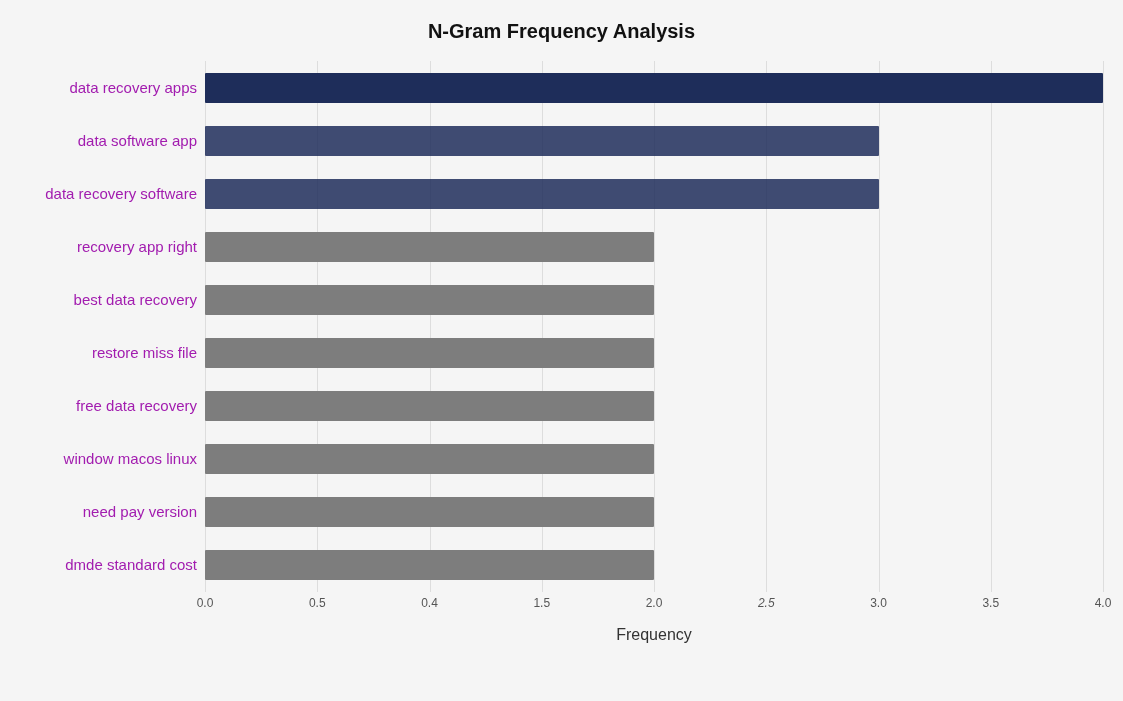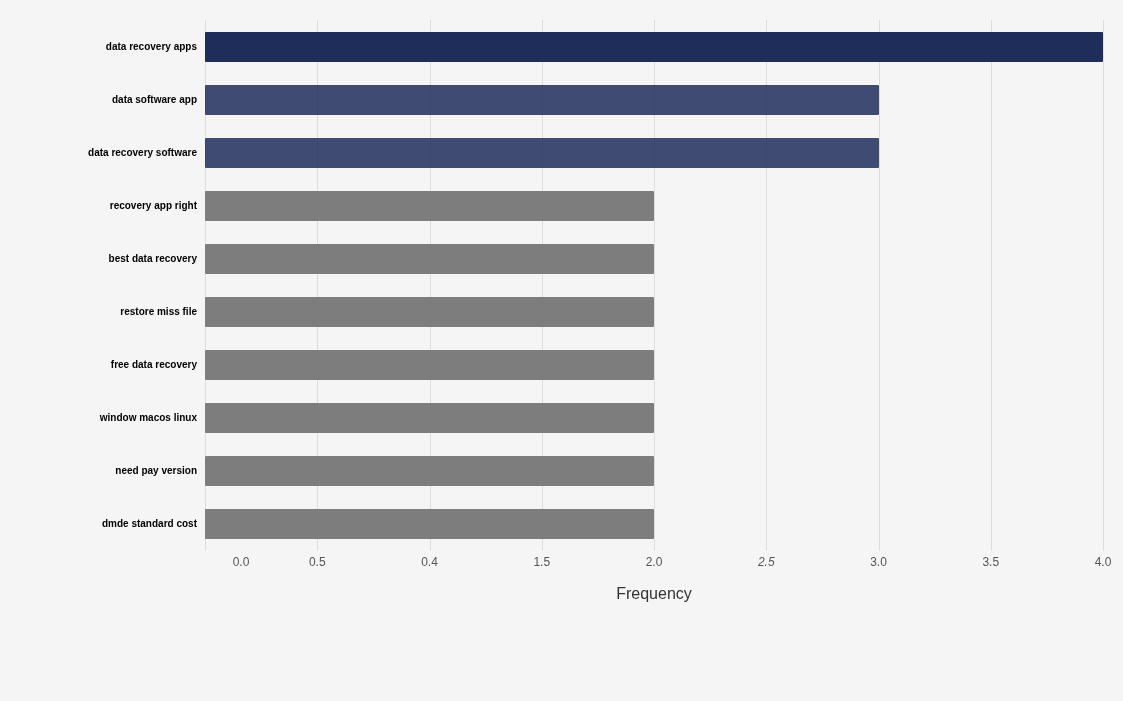--- a/index.html
+++ b/index.html
@@ -37,28 +37,27 @@
     .y-labels {
       display: flex;
       flex-direction: column;
       justify-content: space-around;
       width: 185px;
       flex-shrink: 0;
       padding-right: 8px;
       padding-bottom: 30px;
     }
     .y-label {
-      font-size: 10px;
-      color: #000000;
+      font-size: 15px;
+      color: #a21caf;
       text-align: right;
       line-height: 1.2;
       display: flex;
       align-items: center;
       justify-content: flex-end;
-      font-weight: bold;
     }
     .bars-area {
       flex: 1;
       display: flex;
       flex-direction: column;
       position: relative;
     }
     .bars-inner {
       flex: 1;
       position: relative;
@@ -127,20 +126,21 @@
       font-size: 12px;
       color: #555;
       transform: translateX(-50%);
       top: 4px;
     }
   </style>
 </head>
 <body>
 
 <div class="chart-container">
+  <div class="chart-title">N-Gram Frequency Analysis</div>
 
   <div class="chart-area">
 
     <div class="y-labels" id="y-labels">
         <div class="y-label">data recovery apps</div>
         <div class="y-label">data software app</div>
         <div class="y-label">data recovery software</div>
         <div class="y-label">recovery app right</div>
         <div class="y-label">best data recovery</div>
         <div class="y-label">restore miss file</div>
@@ -194,21 +194,21 @@
               <div class="bar bar-gray" style="width: 50%;"></div>
             </div>
             <div class="bar-row">
               <div class="bar bar-gray" style="width: 50%;"></div>
             </div>
           </div>
 
         <div class="x-axis" id="x-axis">
 
           <div style="position:absolute;bottom:-22px;left:0;right:0;text-align:center;font-size:16px;color:#333;">Frequency</div>
-        <span class="x-tick" style="left: 0%; margin-left: 36px;">0.0</span>
+        <span class="x-tick" style="left: 0%;">0.0</span>
             <span class="x-tick" style="left: 12.5%;">0.5</span>
             <span class="x-tick" style="left: 25%;">0.4</span>
             <span class="x-tick" style="left: 37.5%;">1.5</span>
             <span class="x-tick" style="left: 50%;">2.0</span>
             <span class="x-tick" style="left: 62.5%; font-style: italic;">2.5</span>
             <span class="x-tick" style="left: 75%;">3.0</span>
             <span class="x-tick" style="left: 87.5%; text-align: right;">3.5</span>
             <span class="x-tick" style="left: 100%;">4.0</span>
           </div>
       </div>

